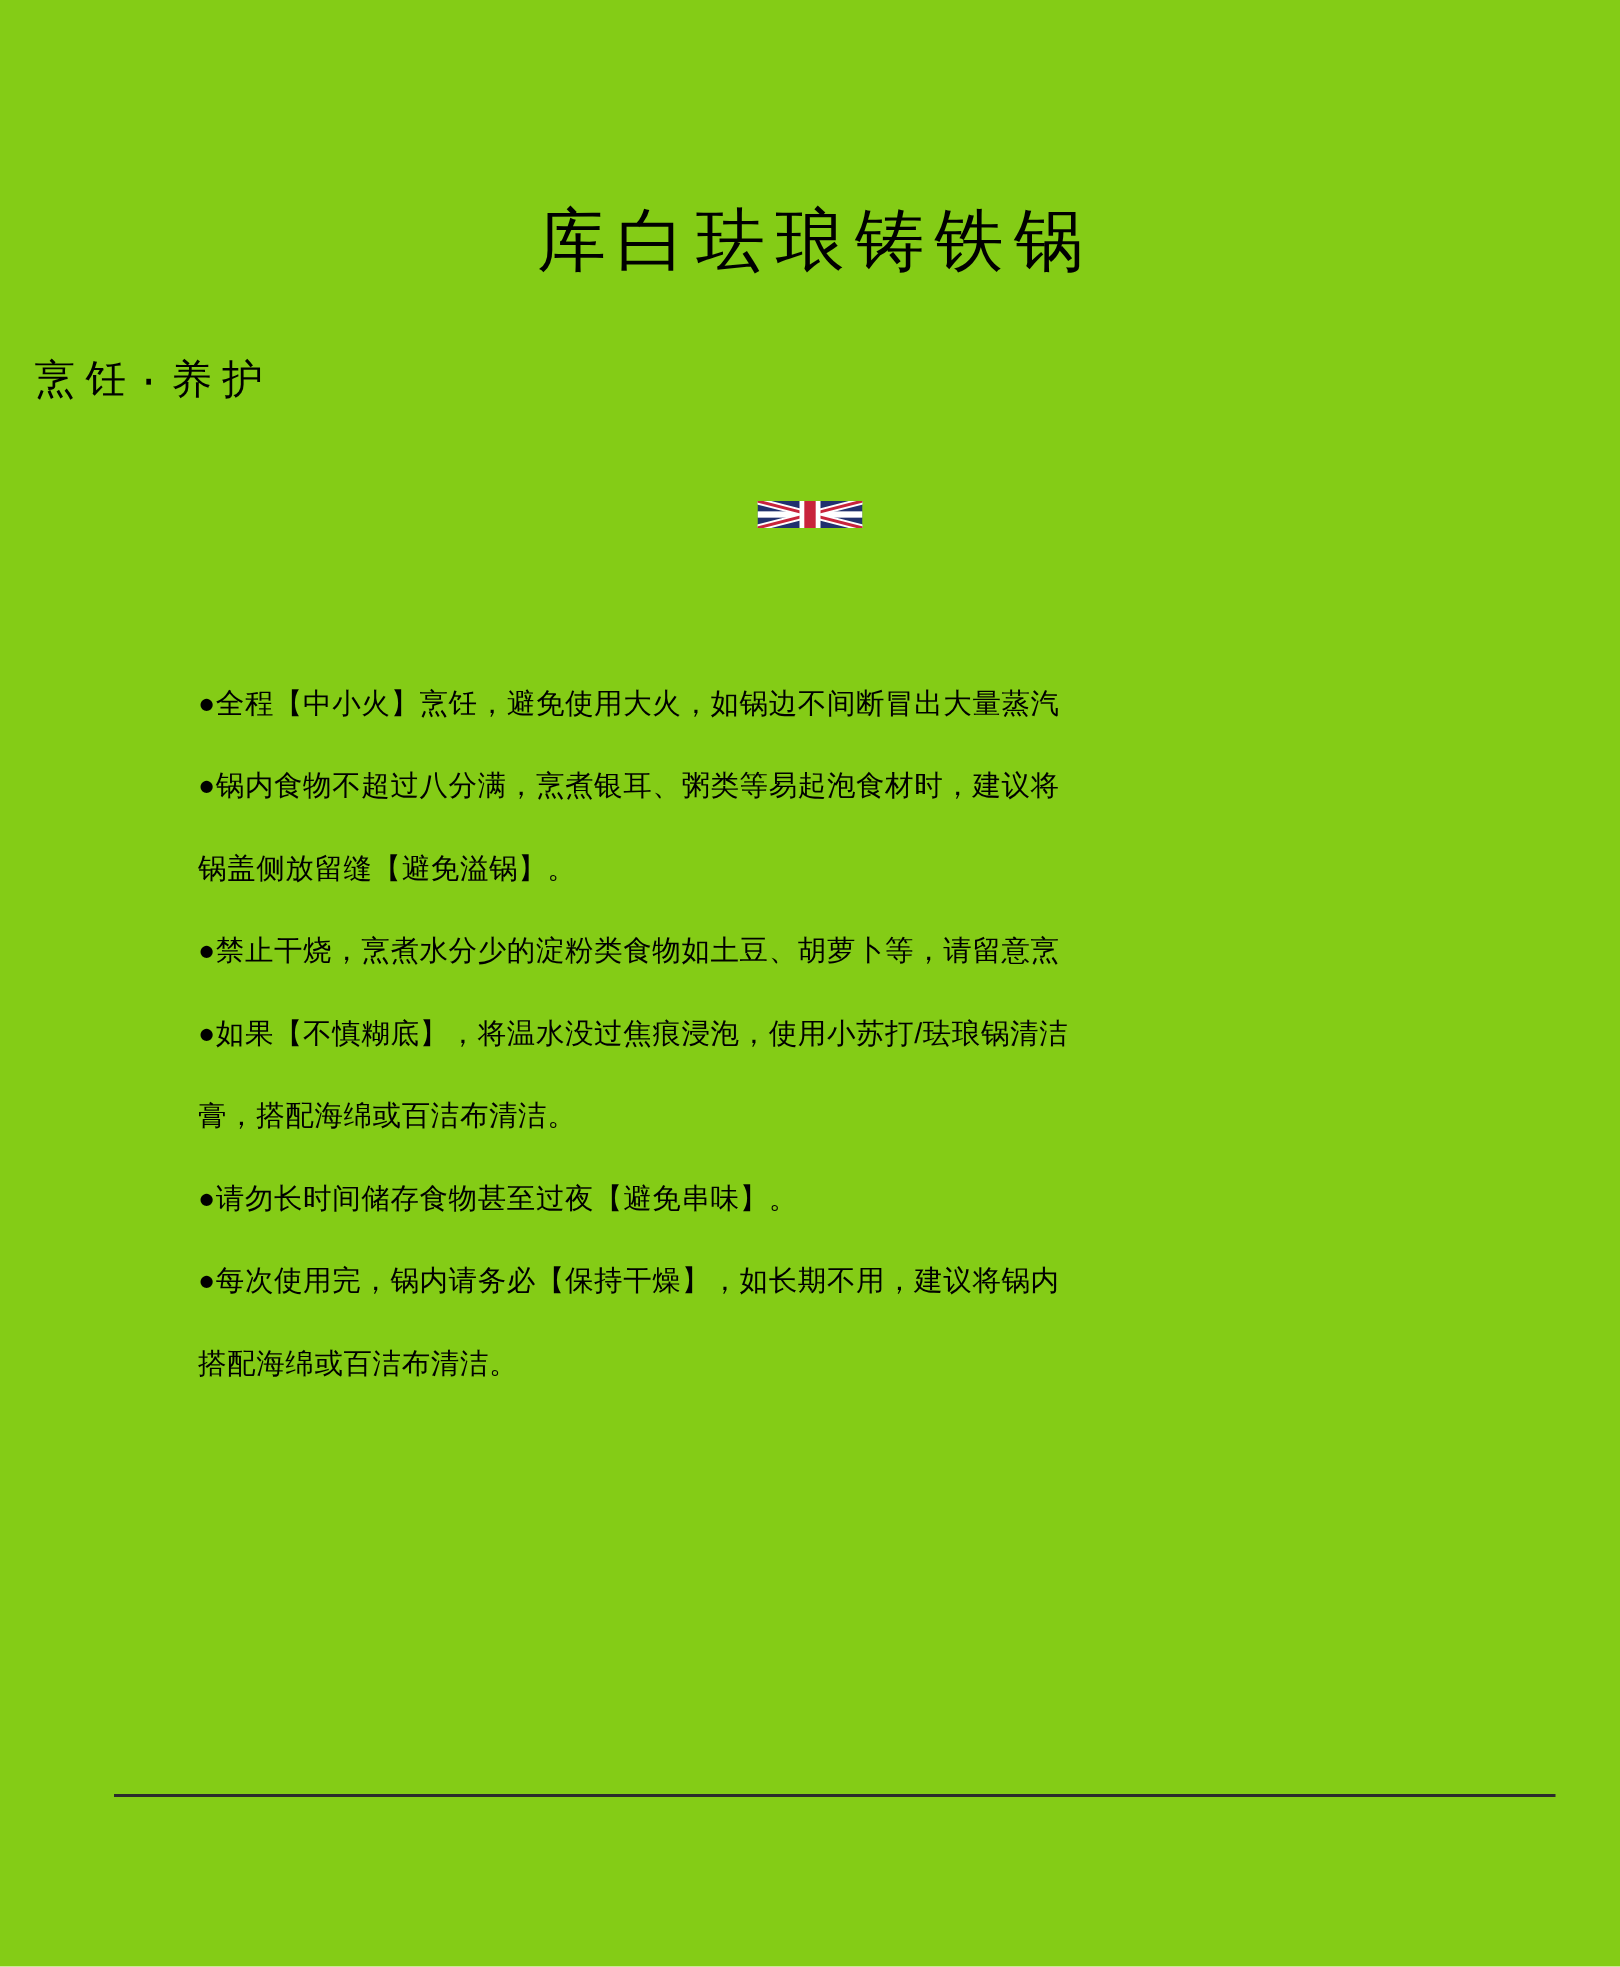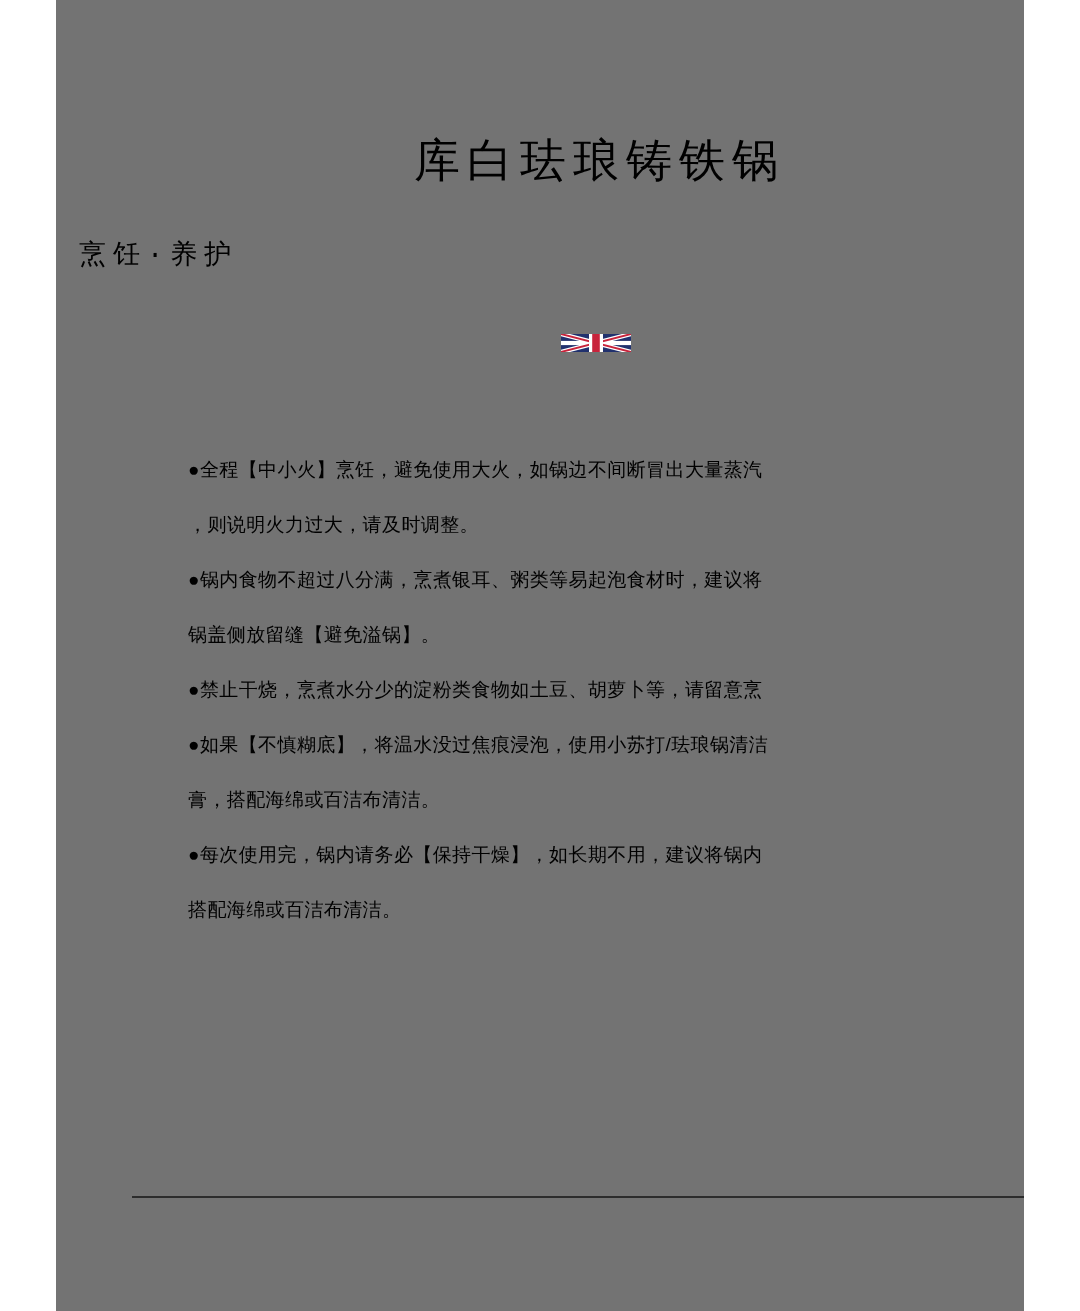--- a/index.html
+++ b/index.html
@@ -7,24 +7,24 @@
     --flag-red:#C8243C;
     --flag-white:#FFFFFF;
   }
   html,body{
     margin:0;
     padding:0;
     background:#ffffff;
   }
   .page{
     position:relative;
-    width:968px;
+    width:1080px;
     height:1311px;
     margin:0 auto;
-    background:#737373;
+    background:#84cc16;
     color:#000000;
     font-family:"Liberation Sans","DejaVu Sans",sans-serif;
     overflow:hidden;
   }
   .title{
     position:absolute;
     top:134px;
     left:0;
     width:1080px;
     margin:0;
@@ -109,34 +109,36 @@
       <rect class="hw" x="0" y="11.5" width="60" height="7"></rect>
       <path class="dr" d="M0,0 L60,30 M60,0 L0,30"></path>
       <rect class="vw" x="24" y="0" width="12" height="30"></rect>
       <rect class="vr" x="26.75" y="0" width="6.5" height="30"></rect>
     </svg>
   </div>
 
   <div class="care-list">
       <p class="care-item">
         <span class="care-line">●全程【中小火】烹饪，避免使用大火，如锅边不间断冒出大量蒸汽</span>
-        <span class="care-line">，则说明火力过大，请及时调整。</span>
       </p>
       <p class="care-item">
         <span class="care-line">●锅内食物不超过八分满，烹煮银耳、粥类等易起泡食材时，建议将</span>
         <span class="care-line">锅盖侧放留缝【避免溢锅】。</span>
       </p>
       <p class="care-item">
         <span class="care-line">●禁止干烧，烹煮水分少的淀粉类食物如土豆、胡萝卜等，请留意烹</span>
       </p>
       <p class="care-item">
         <span class="care-line">●如果【不慎糊底】，将温水没过焦痕浸泡，使用小苏打/珐琅锅清洁</span>
         <span class="care-line">膏，搭配海绵或百洁布清洁。</span>
       </p>
       <p class="care-item">
+        <span class="care-line">●请勿长时间储存食物甚至过夜【避免串味】。</span>
+      </p>
+      <p class="care-item">
         <span class="care-line">●每次使用完，锅内请务必【保持干燥】，如长期不用，建议将锅内</span>
         <span class="care-line">搭配海绵或百洁布清洁。</span>
       </p>
     </div>
 
   <div class="divider"></div>
 
 </div>
 
 </body></html>

